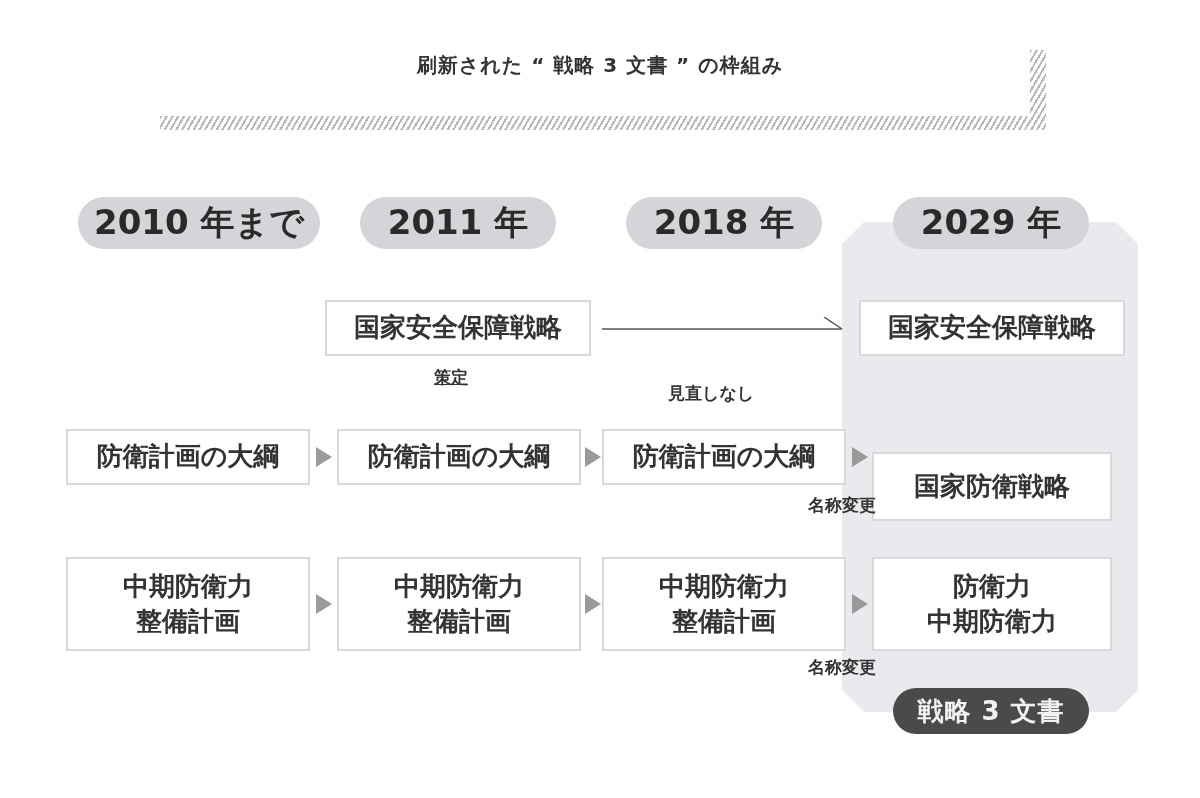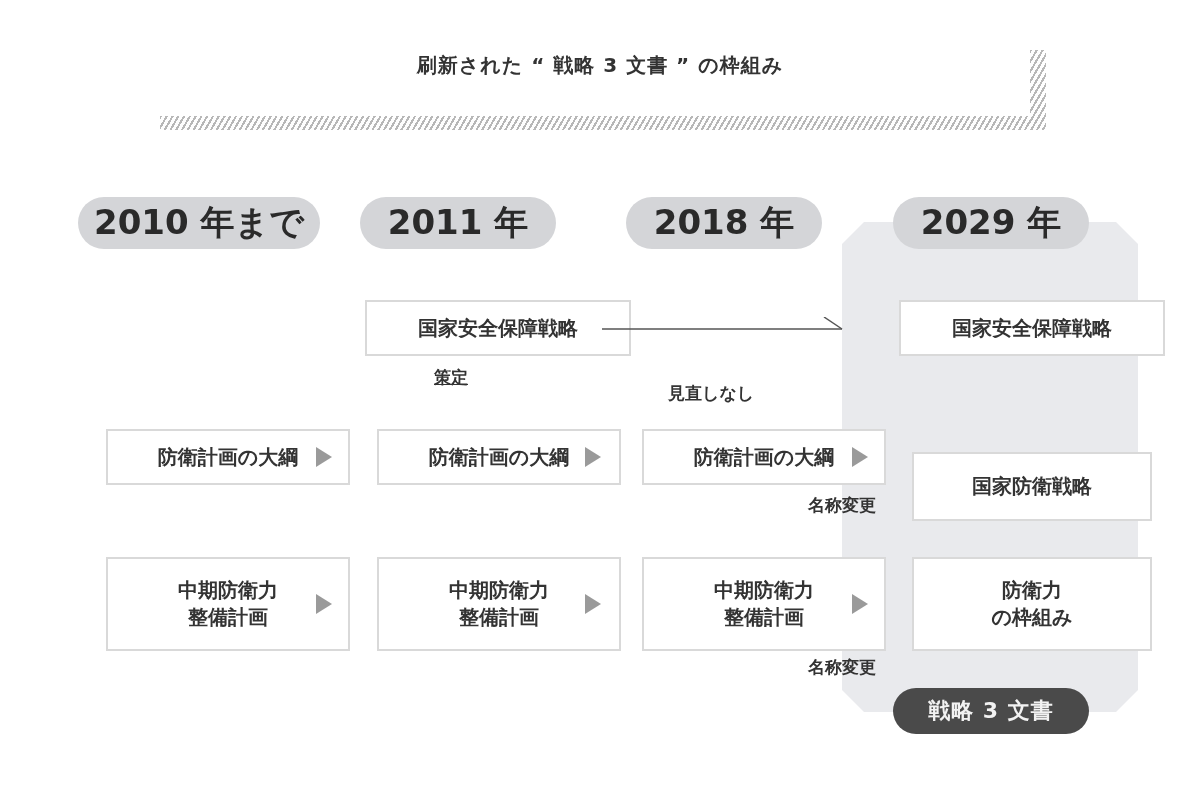--- a/index.html
+++ b/index.html
@@ -25,35 +25,35 @@
     clip-path: polygon(22px 0, calc(100% - 22px) 0, 100% 22px, 100% calc(100% - 22px), calc(100% - 22px) 100%, 22px 100%, 0 calc(100% - 22px), 0 22px);
   }
   .year-pill {
     position: absolute; top: 197px; height: 52px; border-radius: 26px;
     background: #d4d5d8; display: flex; align-items: center; justify-content: center;
     font-size: 34px; font-weight: bold; color: #2a2a2a;
   }
   .box {
     position: absolute; background: #ffffff; border: 2px solid #d9d9d9; box-sizing: border-box;
     display: flex; align-items: center; justify-content: center; text-align: center;
-    font-size: 20px; font-weight: bold; color: #333; line-height: 1.35; white-space: pre-line; margin-left: 40px;
+    font-size: 26px; font-weight: bold; color: #333; line-height: 1.35; white-space: pre-line;
   }
   .note {
     position: absolute; font-size: 17px; font-weight: bold; color: #333;
   }
   .arrow {
     position: absolute; width: 0; height: 0;
     border-top: 10px solid transparent; border-bottom: 10px solid transparent;
     border-left: 16px solid #9a9a9a;
   }
   .line-arrow { position: absolute; left: 602px; top: 317px; }
   .badge {
     position: absolute; left: 893px; top: 688px; width: 196px; height: 46px; border-radius: 23px;
     background: #4a4a4a; color: #f2f2f2; display: flex; align-items: center; justify-content: center;
-    font-size: 22px; font-weight: bold; letter-spacing: 1px;
+    font-size: 26px; font-weight: bold; letter-spacing: 1px;
   }
 </style>
 </head>
 <body>
 
 <div class="title">刷新された “ 戦略 3 文書 ” の枠組み</div>
 <div class="hatch-h"></div>
 <div class="hatch-v"></div>
 
 <div class="panel-2022"></div>
@@ -84,16 +84,16 @@
 <div class="box" style="left:66px;top:557px;width:244px;height:94px;">中期防衛力
 整備計画</div>
 <div class="arrow" style="left:316px;top:594px;"></div>
 <div class="box" style="left:337px;top:557px;width:244px;height:94px;">中期防衛力
 整備計画</div>
 <div class="arrow" style="left:585px;top:594px;"></div>
 <div class="box" style="left:602px;top:557px;width:244px;height:94px;">中期防衛力
 整備計画</div>
 <div class="arrow" style="left:852px;top:594px;"></div>
 <div class="box" style="left:872px;top:557px;width:240px;height:94px;">防衛力
-の枠組み</div>
+中期防衛力</div>
 <div class="note" style="left:808px;top:656px;">名称変更</div>
 
 <div class="badge">戦略 3 文書</div>
 
 </body></html>

